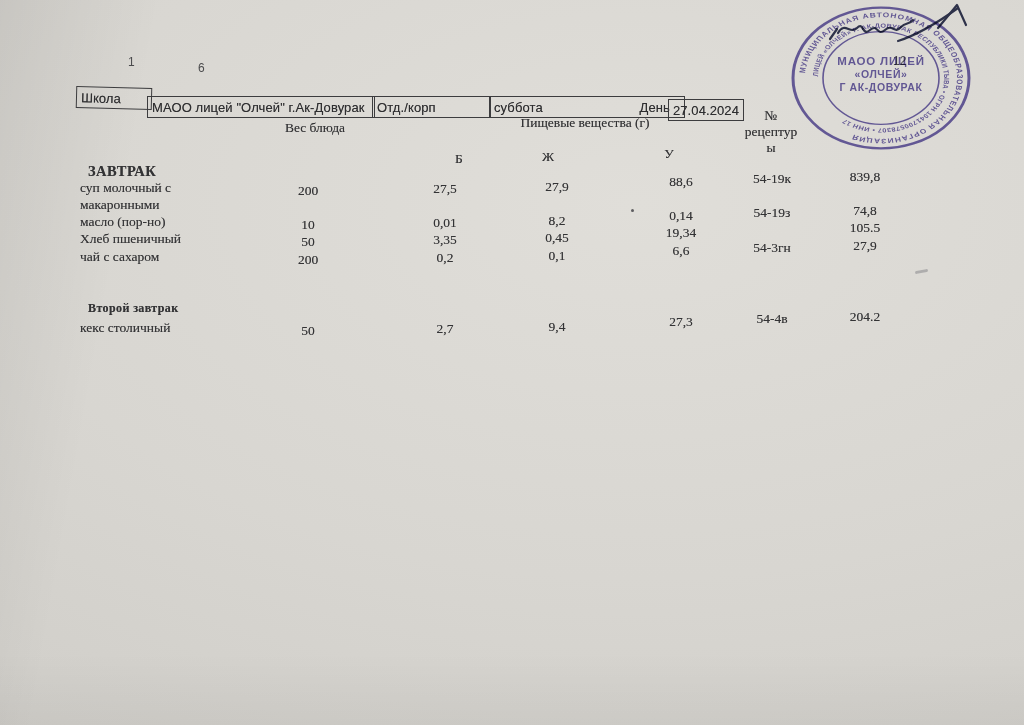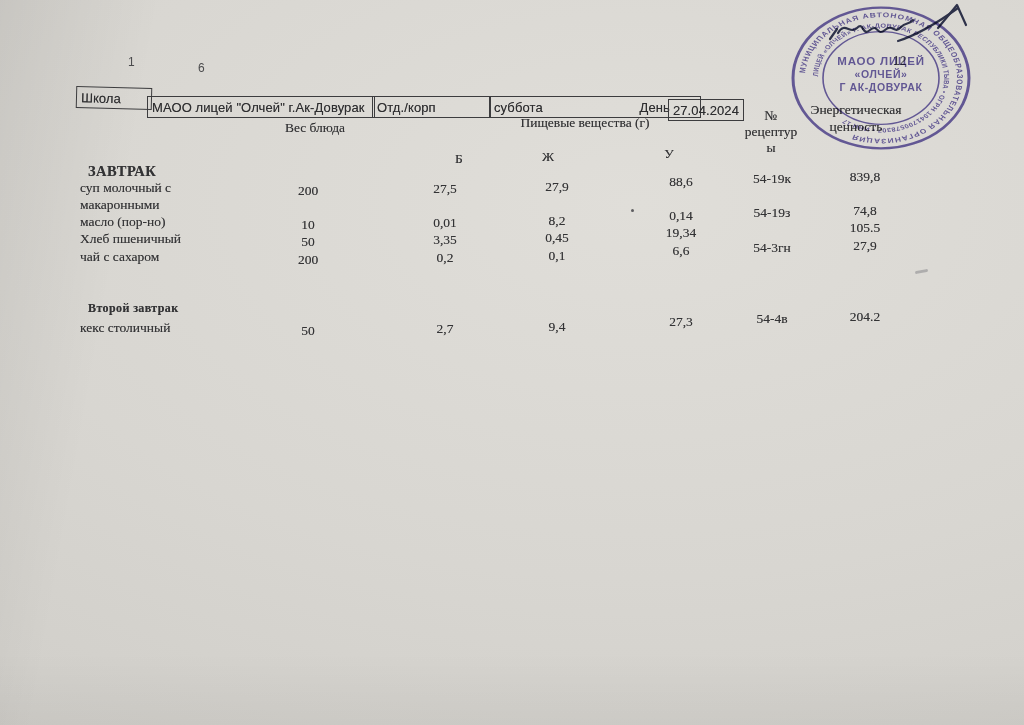--- a/index.html
+++ b/index.html
@@ -53,39 +53,35 @@
 
 <div class="sheet">
 
   <span class="marker" style="left:128px;top:55px">1</span>
   <span class="marker" style="left:198px;top:61px">6</span>
   <span class="marker" style="left:893px;top:54px">12</span>
 
   <div class="hbox pad" style="left:76px;top:87px;width:70px;transform:rotate(1.4deg)">Школа</div>
   <div class="hbox pad" style="left:147px;top:96px;width:222px">МАОО лицей "Олчей" г.Ак-Довурак</div>
   <div class="hbox pad" style="left:372px;top:96px;width:113px">Отд./корп</div>
-  <div class="hbox" style="left:489px;top:96px;width:176px;justify-content:space-between;padding-left:4px;padding-right:30px">
+  <div class="hbox" style="left:489px;top:96px;width:176px;justify-content:space-between;padding-left:4px;padding-right:14px">
     <span>суббота</span>
     <span>День</span>
   </div>
   <div class="hbox" style="left:668px;top:99px;width:74px;justify-content:center">27.04.2024</div>
 
   <div class="chead" style="left:265px;top:119px;width:100px">Вес блюда</div>
   <div class="chead" style="left:505px;top:114px;width:160px">Пищевые вещества (г)</div>
   <div class="chead" style="left:449px;top:150px;width:20px">Б</div>
   <div class="chead" style="left:538px;top:148px;width:20px">Ж</div>
   <div class="chead" style="left:659px;top:145px;width:20px">У</div>
   <div class="chead" style="left:740px;top:108px;width:62px;line-height:16px">
     <div>№</div>
     <div>рецептур</div>
     <div>ы</div>
-  </div>
-  <div class="chead" style="left:796px;top:101px;width:120px">
-    <div>Энергетическая</div>
-    <div>ценность</div>
   </div>
 
   <div class="sectitle" style="left:88px;top:163px">ЗАВТРАК</div>
 
   <div class="row" style="top:180px">
     <span class="c name">суп молочный с макаронными</span>
     <span class="c ves">200</span>
     <span class="c cb">27,5</span>
     <span class="c cz">27,9</span>
     <span class="c cu">88,6</span>

